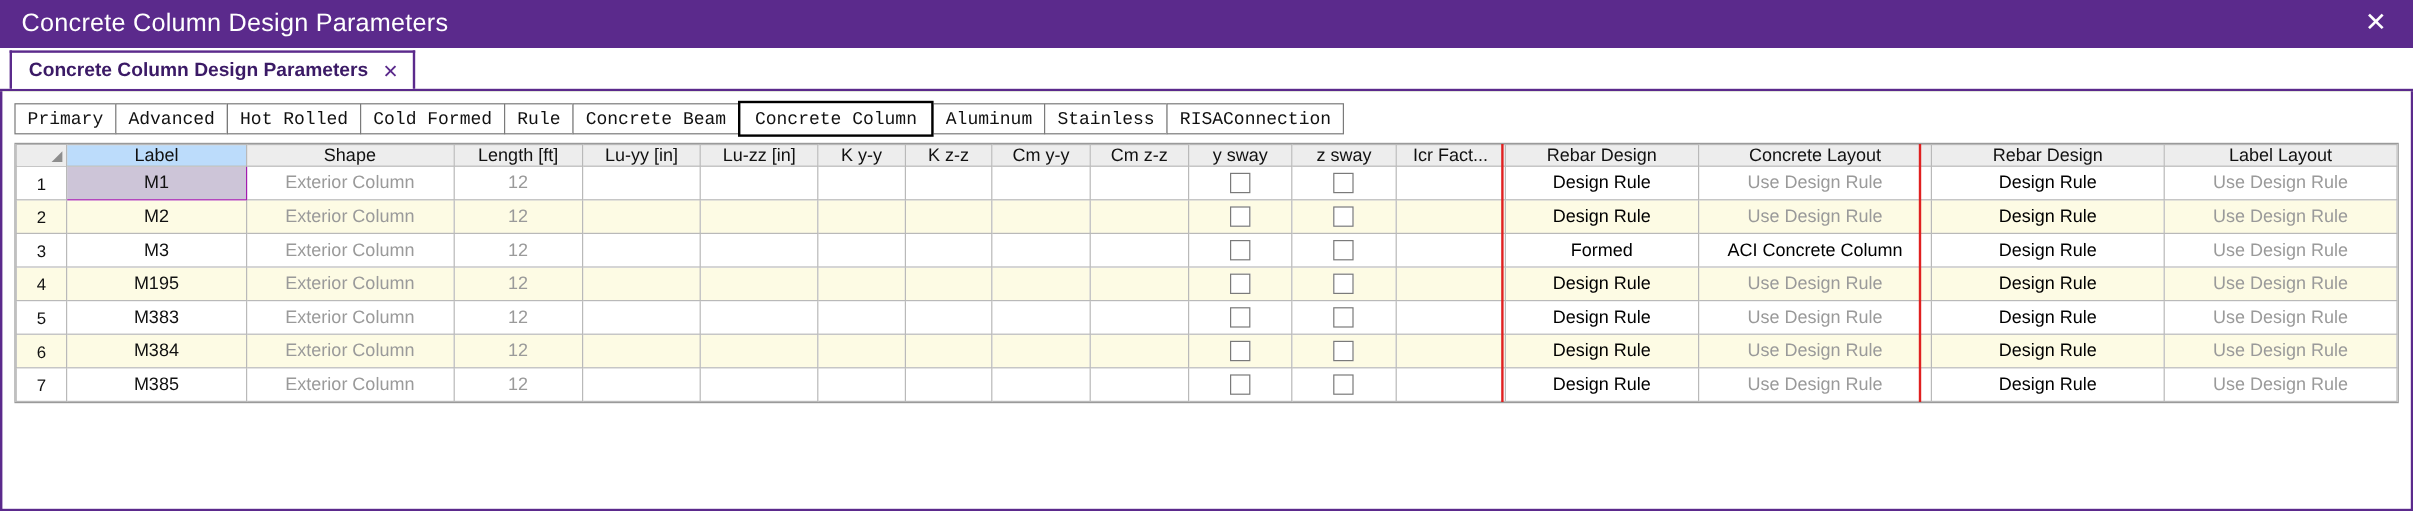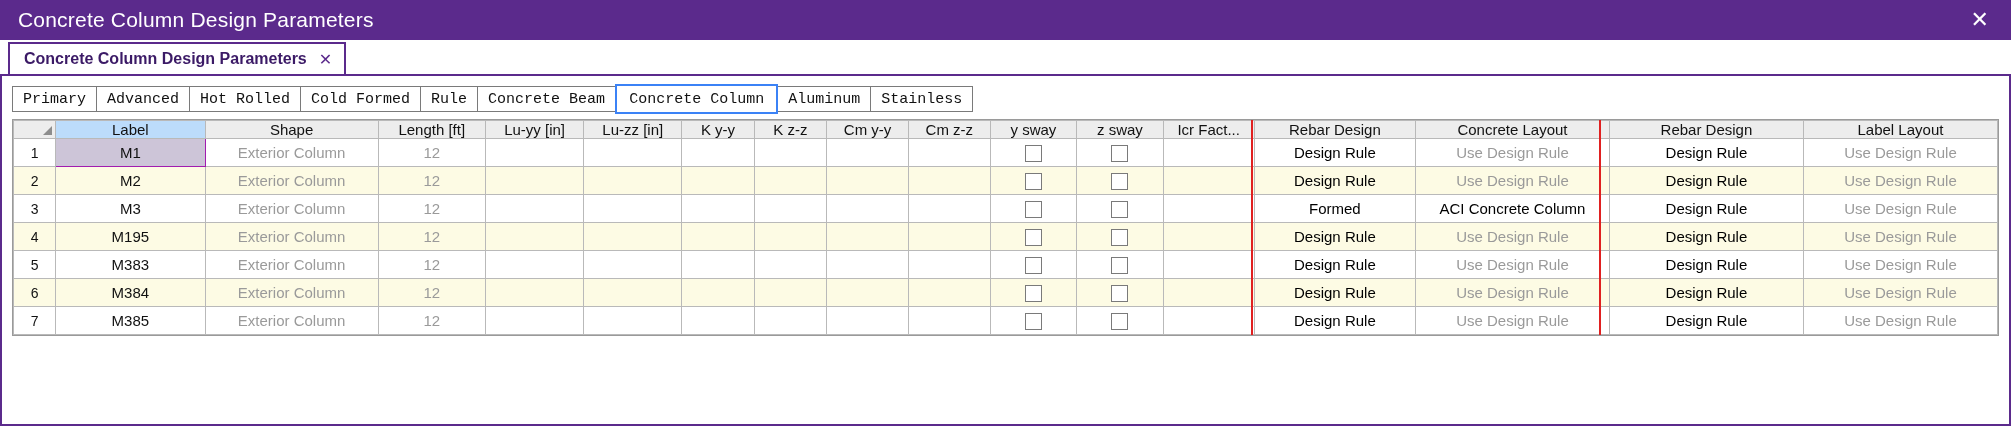--- a/index.html
+++ b/index.html
@@ -95,21 +95,21 @@
     padding: 5px 10px 4px 10px;
     margin-right: -1px;
     height: 26px;
     box-sizing: border-box;
     display: flex;
     align-items: center;
     cursor: pointer;
     white-space: nowrap;
   }
   .tab.active {
-    border: 2px solid #3b82f6;
+    border: 2px solid #000000;
     height: 30px;
     font-weight: normal;
     position: relative;
     z-index: 3;
     padding: 5px 12px 4px 12px;
   }
   
   .gridwrap {
     border: 1px solid #9a9a9a;
     box-sizing: border-box;
@@ -220,20 +220,23 @@
           <span>Concrete Beam</span>
         </div>
       <div class="tab active">
           <span>Concrete Column</span>
         </div>
       <div class="tab">
           <span>Aluminum</span>
         </div>
       <div class="tab">
           <span>Stainless</span>
+        </div>
+      <div class="tab">
+          <span>RISAConnection</span>
         </div>
     </div>
 
     <div class="gridwrap">
       <table class="grid">
         <colgroup>
           <col style="width:36px">
           <col style="width:128px">
           <col style="width:148px">
           <col style="width:92px">

